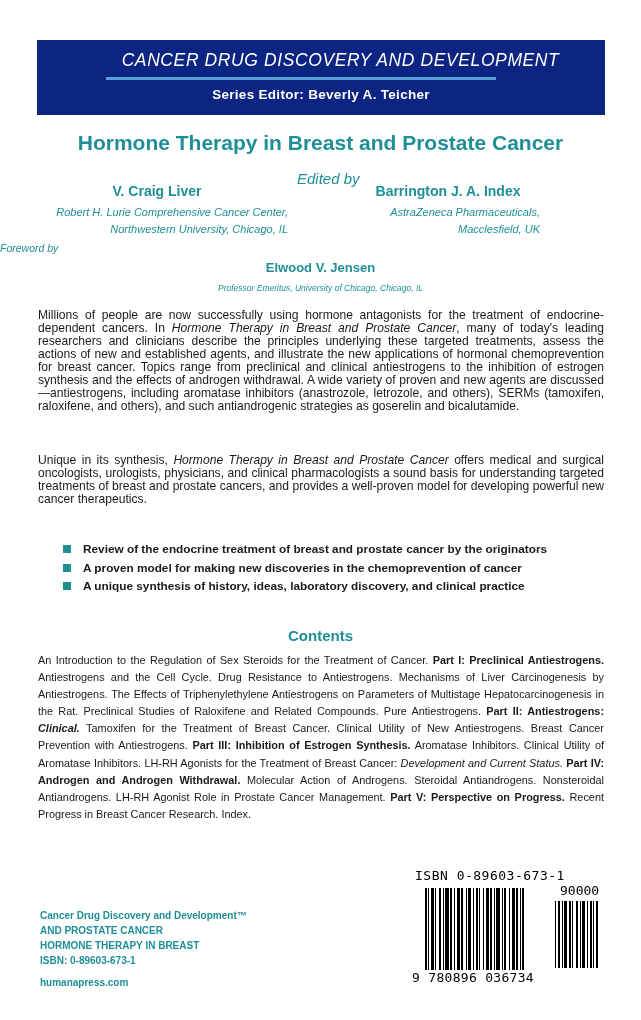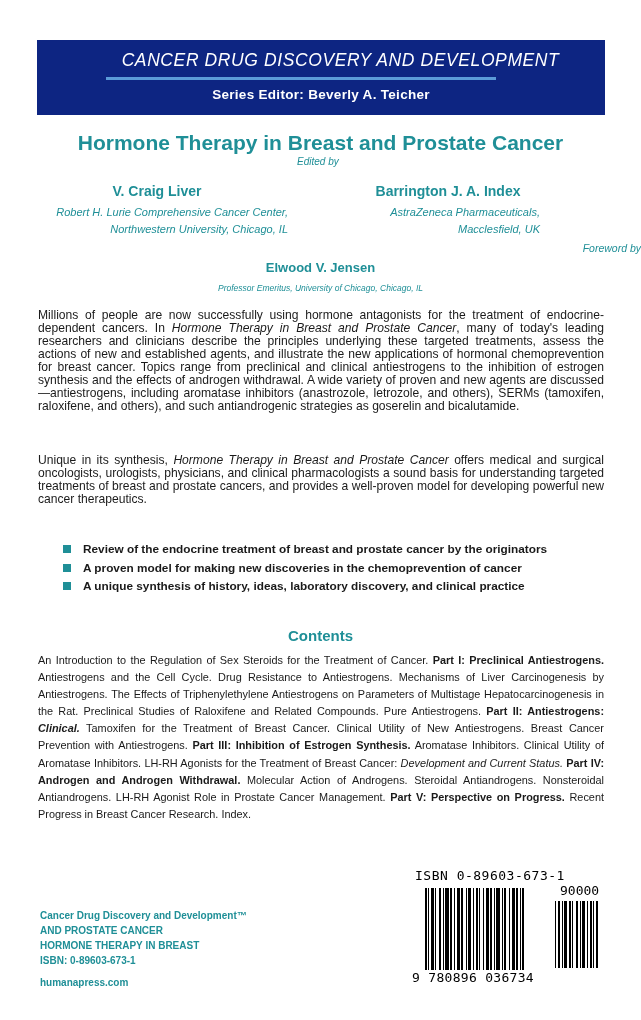--- a/index.html
+++ b/index.html
@@ -21,29 +21,29 @@
     .series-editor {
       position: absolute; left: 0; right: 0; top: 47px; text-align: center;
       color: #ffffff; font-weight: bold; font-size: 13.5px; letter-spacing: 0.3px;
     }
     .teal { color: #1f8f97; }
     .book-title {
       position: absolute; left: 0; right: 0; top: 131px; text-align: center;
       font-weight: bold; font-size: 21px;
     }
     .edited-by {
-      position: absolute; left: 297px; top: 156px; font-style: italic; font-size: 10px;
+      position: absolute; left: 297px; top: 170px; font-style: italic; font-size: 15px;
     }
     .editor-block { position: absolute; text-align: center; }
     .editor-left { left: 26px; width: 262px; top: 183px; }
     .editor-right { left: 356px; width: 184px; top: 183px; }
     .editor-name { font-weight: bold; font-size: 14px; display: block; height: 21px; }
     .editor-aff { font-style: italic; font-size: 11px; display: block; line-height: 17px; text-align: right; }
     .foreword-by {
-      position: absolute; left: 0; right: 0; top: 242px; text-align: right; font-style: italic; font-size: 10.5px;
+      position: absolute; left: 0; right: 0; top: 242px; text-align: left; font-style: italic; font-size: 10.5px;
     }
     .foreword-name {
       position: absolute; left: 0; right: 0; top: 260px; text-align: center; font-weight: bold; font-size: 13px;
     }
     .foreword-aff {
       position: absolute; left: 0; right: 0; top: 283px; text-align: center; font-style: italic; font-size: 8.5px;
     }
     .body-text {
       position: absolute; left: 38px; width: 566px; font-size: 12.1px; line-height: 13px;
       text-align: justify; color: #1a1a1a;

